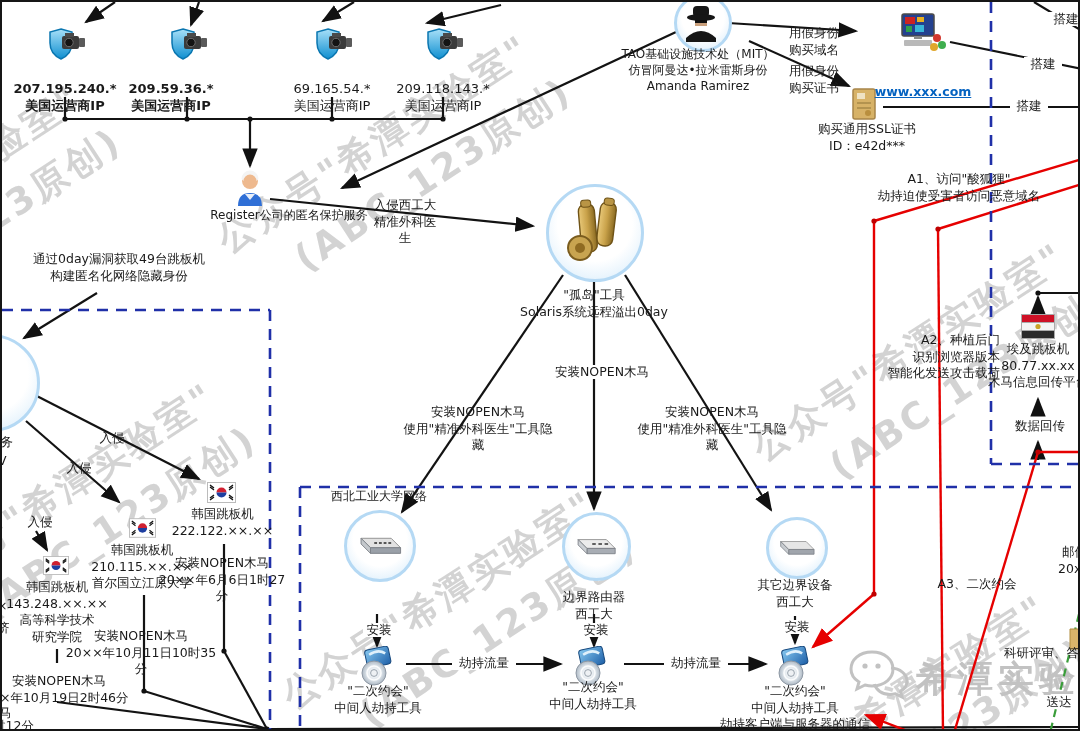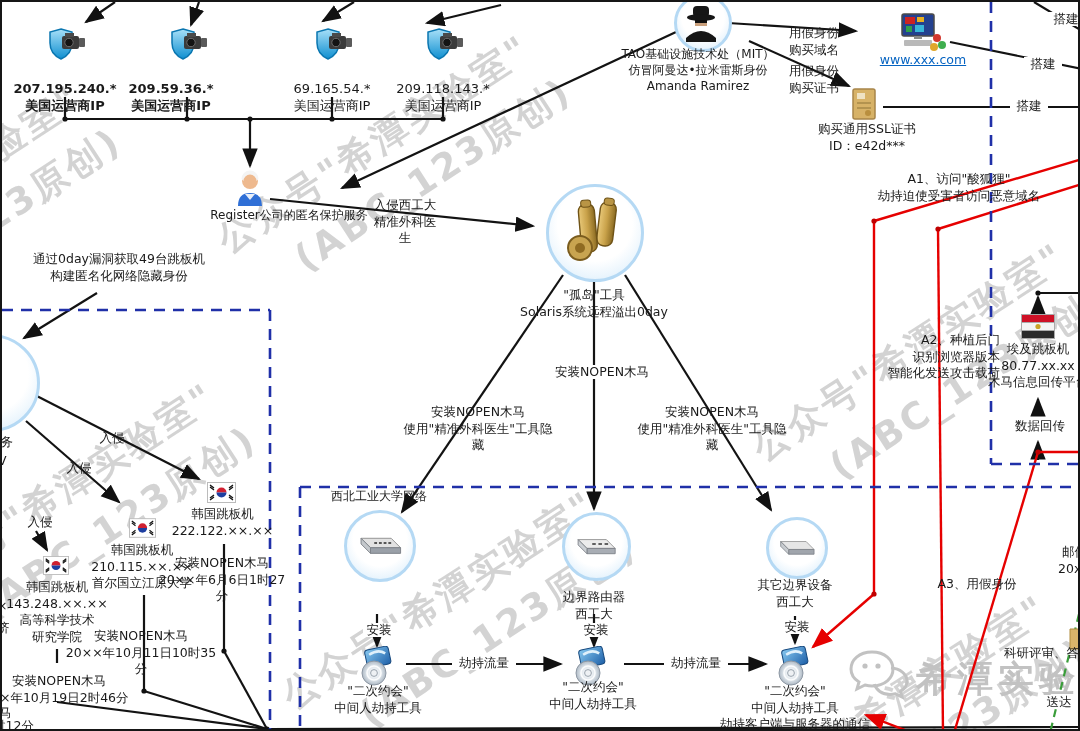--- a/index.html
+++ b/index.html
@@ -4,21 +4,21 @@
 <style>
   html,body{margin:0;padding:0;background:#888;}
   #stage{position:relative;width:1080px;height:731px;background:#fff;overflow:hidden;
          border:2px solid #161616;box-sizing:border-box;
          font-family:"DejaVu Sans","Liberation Sans",sans-serif;}
   #wires{position:absolute;left:0;top:0;z-index:2;}
   .lbl{position:absolute;z-index:6;font-size:12.5px;line-height:1.32;color:#1a1a1a;
        text-align:center;white-space:pre-line;}
   .onln{background:#fff;padding:0 2px;line-height:1.15;z-index:5;}
   .ipl{font-size:13px;}
-  .link{color:#0563c1;text-decoration:underline;font-weight:normal;cursor:pointer;}
+  .link{color:#0563c1;text-decoration:underline;font-weight:bold;cursor:pointer;margin-top:32px;}
   .icon{position:absolute;z-index:4;}
   .ring{position:absolute;z-index:3;border-radius:50%;border:3px solid #b5d9f4;
         background:radial-gradient(circle at 50% 40%,#ffffff 52%,#eaf5fd 74%,#cde7f8);}
   .wm{position:absolute;z-index:1;transform:rotate(-33deg);transform-origin:0 50%;
       font-size:37px;letter-spacing:3px;color:rgba(175,175,175,0.55);white-space:nowrap;
       font-weight:bold;pointer-events:none;}
   .wm .wm2{margin-left:55px;margin-top:8px;}
   .wxwm{position:absolute;z-index:1;color:#c2c2c2;font-size:36px;font-weight:bold;
         letter-spacing:5px;white-space:nowrap;}
   .frag{z-index:6;}
@@ -457,21 +457,21 @@
   <div class="lbl" style="left:973px;top:339px;width:126px;">埃及跳板机
 80.77.xx.xx
 木马信息回传平台</div>
   <div class="lbl onln" style="left:1007px;top:417px;width:58px;">数据回传</div>
 
   <div class="lbl" style="left:868px;top:169px;width:178px;">A1、访问"酸狐狸"
 劫持迫使受害者访问恶意域名</div>
   <div class="lbl" style="left:876px;top:330px;width:122px;text-align:right;">A2、种植后门
 识别浏览器版本
 智能化发送攻击载荷</div>
-  <div class="lbl" style="left:916px;top:574px;width:118px;">A3、用假身份</div>
+  <div class="lbl" style="left:916px;top:574px;width:118px;">A3、二次约会</div>
 
   <div class="lbl frag" style="left:1060px;top:542px;width:40px;text-align:left;">邮件</div>
   <div class="lbl frag" style="left:1056px;top:559px;width:40px;text-align:left;">20xx</div>
   <svg class="icon" style="left:1066px;top:625px;" width="22" height="24" viewBox="0 0 22 24">
     <path d="M2,2 L14,2 L20,8 L20,22 L2,22 Z" fill="#d9b46a" stroke="#b08c3e"></path>
     <path d="M14,2 L14,8 L20,8 Z" fill="#efe0bb" stroke="#b08c3e"></path>
   </svg>
   <div class="lbl frag" style="left:1002px;top:643px;width:110px;text-align:left;">科研评审、答辩</div>
   <div class="lbl onln" style="left:1036px;top:693px;width:38px;">送达</div>
 

